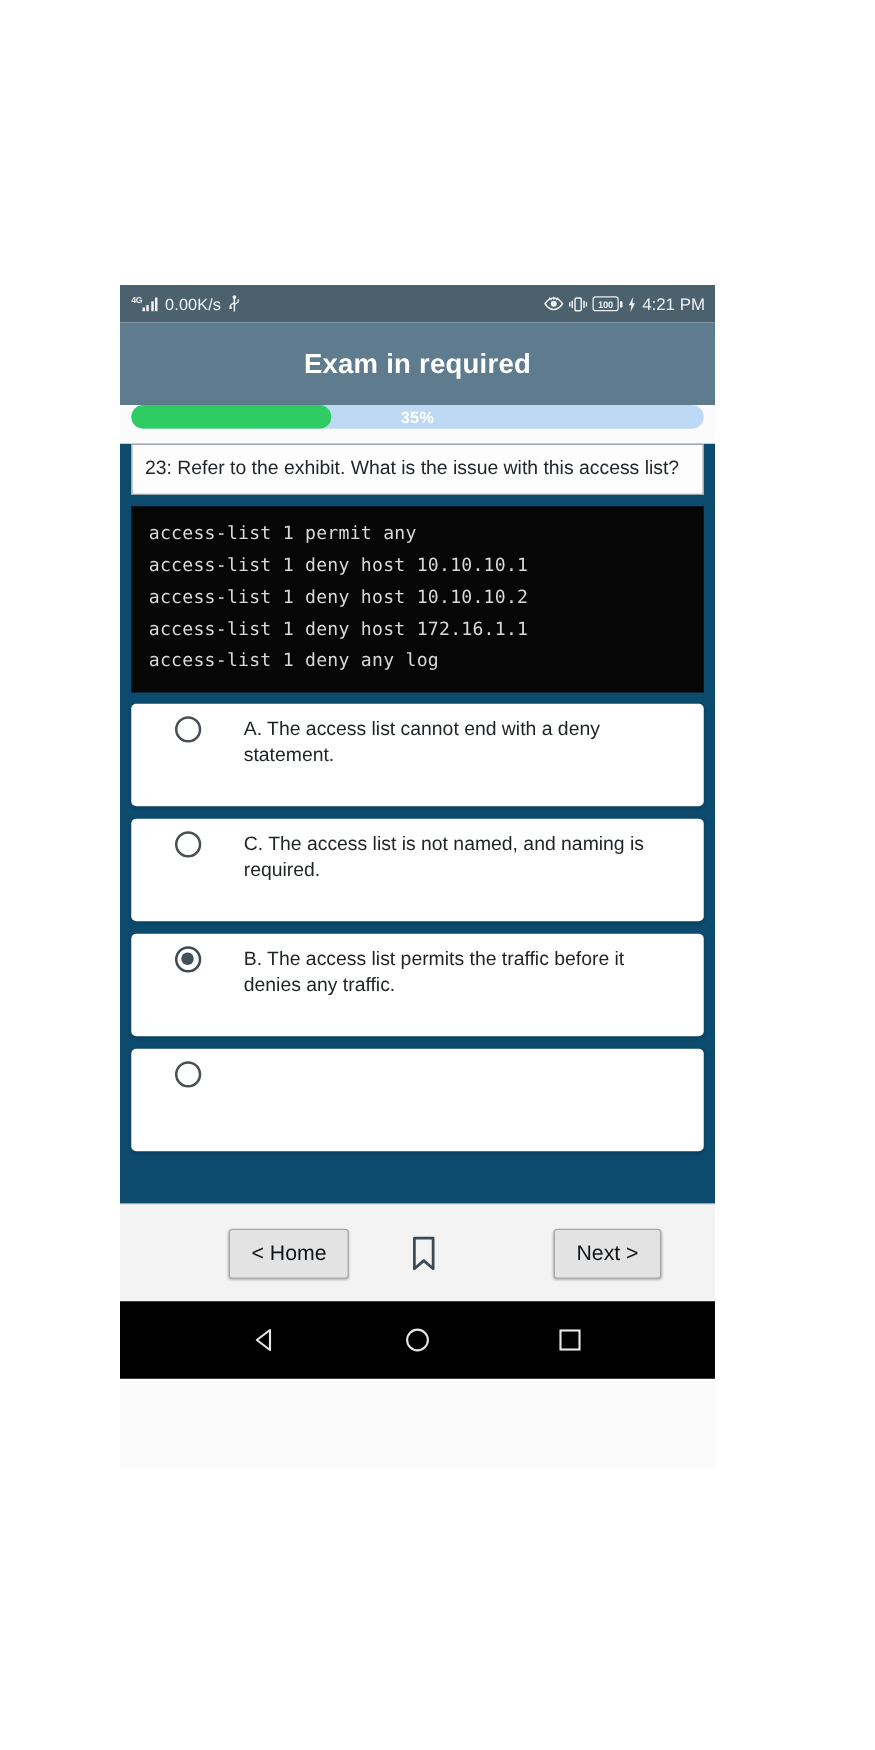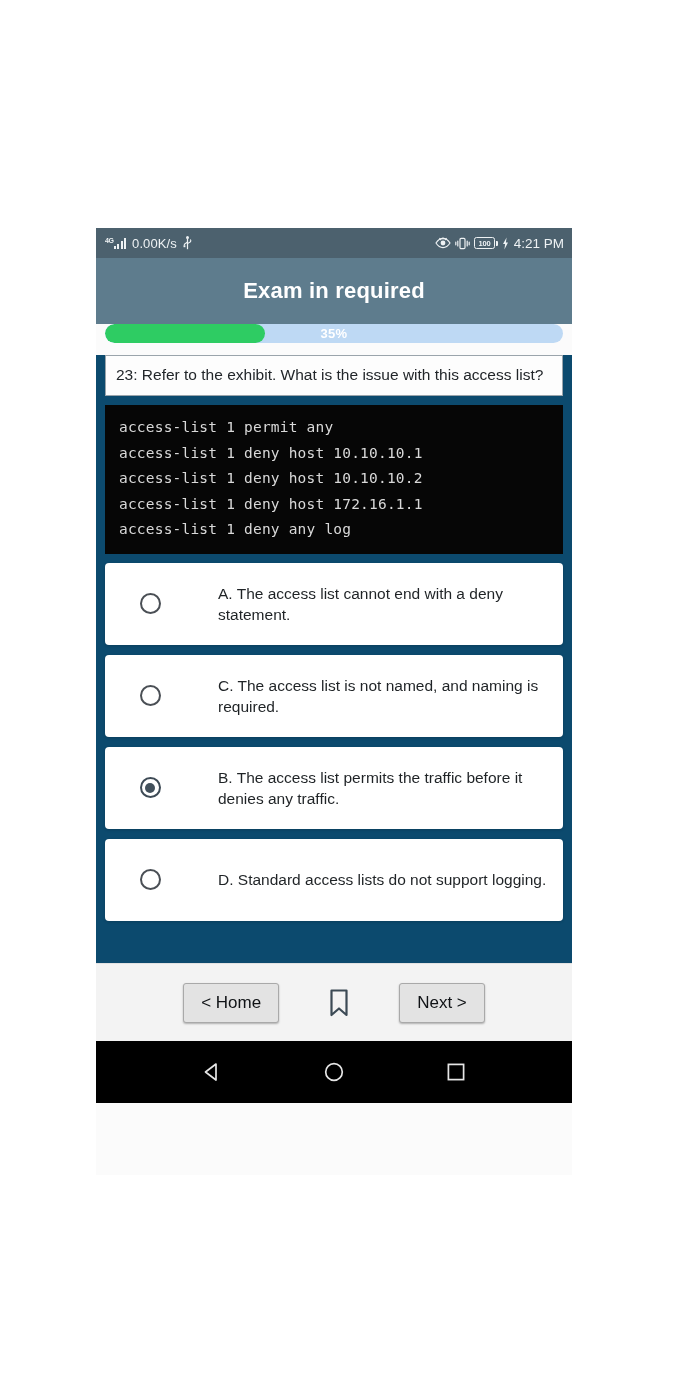--- a/index.html
+++ b/index.html
@@ -148,25 +148,24 @@
     white-space: pre;
     letter-spacing: 0.2px;
   }
 
   .options { margin-top: 9px; }
   .option-card {
     background: #ffffff;
     border-radius: 4px;
     box-shadow: 0 1px 3px rgba(0,0,0,0.17);
     display: flex;
-    align-items: center;
+    align-items: flex-start;
     padding: 10px 14px 10px 0;
     margin-bottom: 10px;
     min-height: 82px;
-    gap: 23px;
   }
   .radio-cell {
     width: 90px;
     display: flex; align-items: center; justify-content: center;
     flex: 0 0 90px;
   }
   .radio {
     width: 21px; height: 21px;
     border-radius: 50%;
     border: 2px solid #4a4f55;
@@ -197,20 +196,21 @@
   .nav-btn {
     background: #e3e3e3;
     border: 1px solid #a9a9a9;
     border-radius: 3px;
     box-shadow: 0 1px 2px rgba(0,0,0,0.28);
     padding: 9px 17px;
     font-size: 17px;
     color: #101316;
     font-family: "Liberation Sans", sans-serif;
     cursor: pointer;
+    margin-left: 44px;
   }
   .bookmark-btn {
     background: transparent; border: none; cursor: pointer;
     display: flex; align-items: center; justify-content: center;
     padding: 4px;
   }
 
   
   .navbar {
     background: #000000;
@@ -312,21 +312,20 @@
           <div class="option-card">
             <div class="radio-cell">
               <div class="radio selected"></div>
             </div>
             <div class="option-text">B. The access list permits the traffic before it denies any traffic.</div>
           </div>
           <div class="option-card">
             <div class="radio-cell">
               <div class="radio"></div>
             </div>
-            <div class="option-text">D. Standard access lists do not support logging.</div>
           </div>
         </div>
     </div>
 
     <div class="actionbar">
       <button class="nav-btn">&lt; Home</button>
       <button class="bookmark-btn">
         <svg class="icon-svg" width="24" height="30" viewBox="0 0 24 30">
           <path d="M4.5 2.5 L19.5 2.5 L19.5 27 L12 20.5 L4.5 27 Z" fill="none" stroke="#3c4a55" stroke-width="2.2" stroke-linejoin="round"></path>
         </svg>

